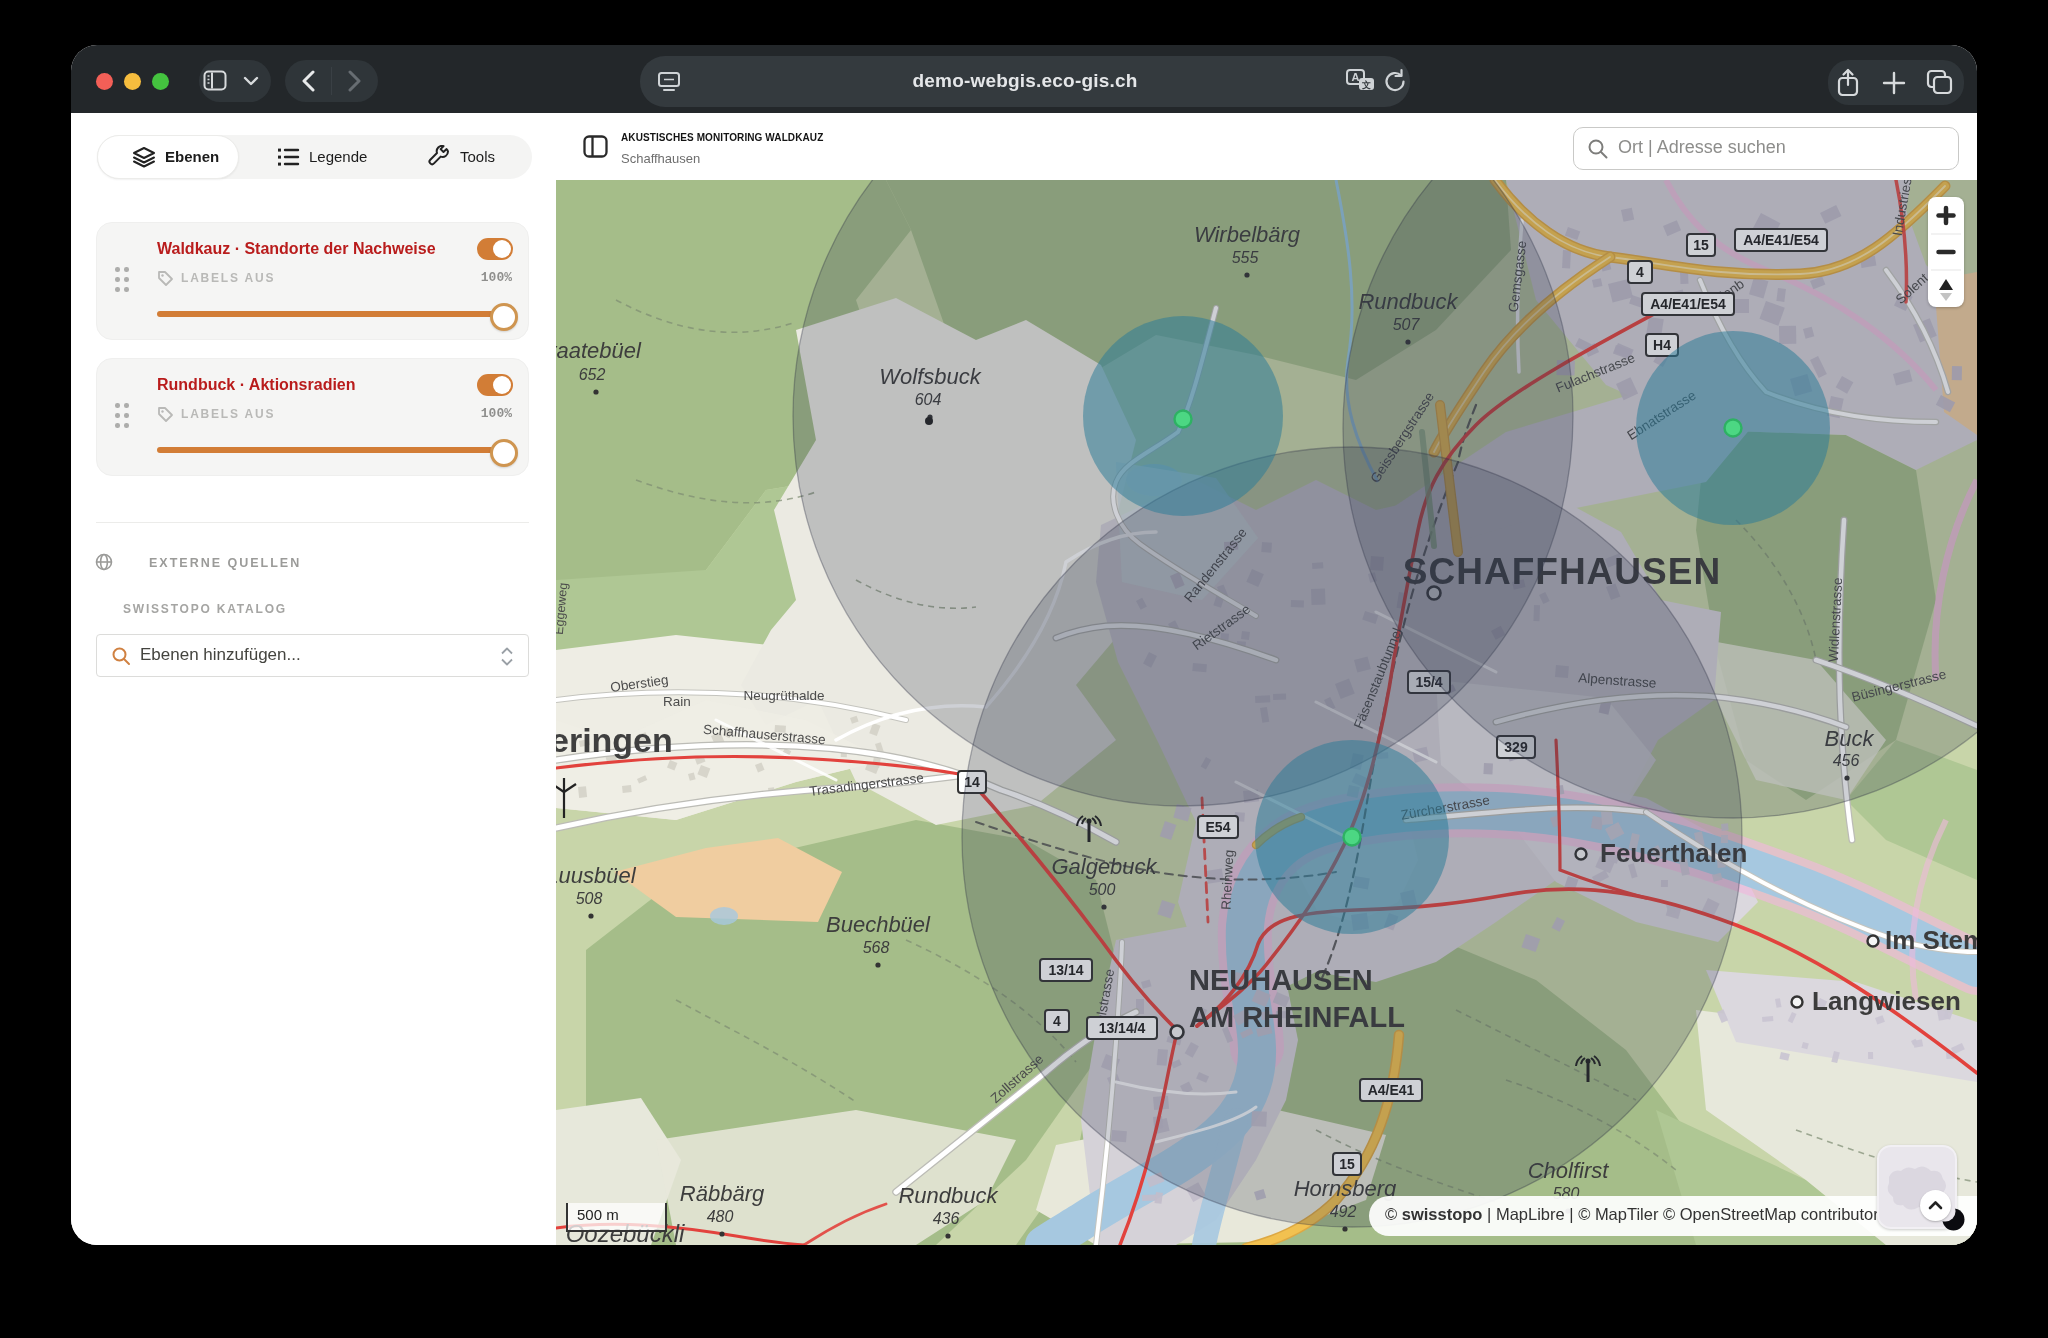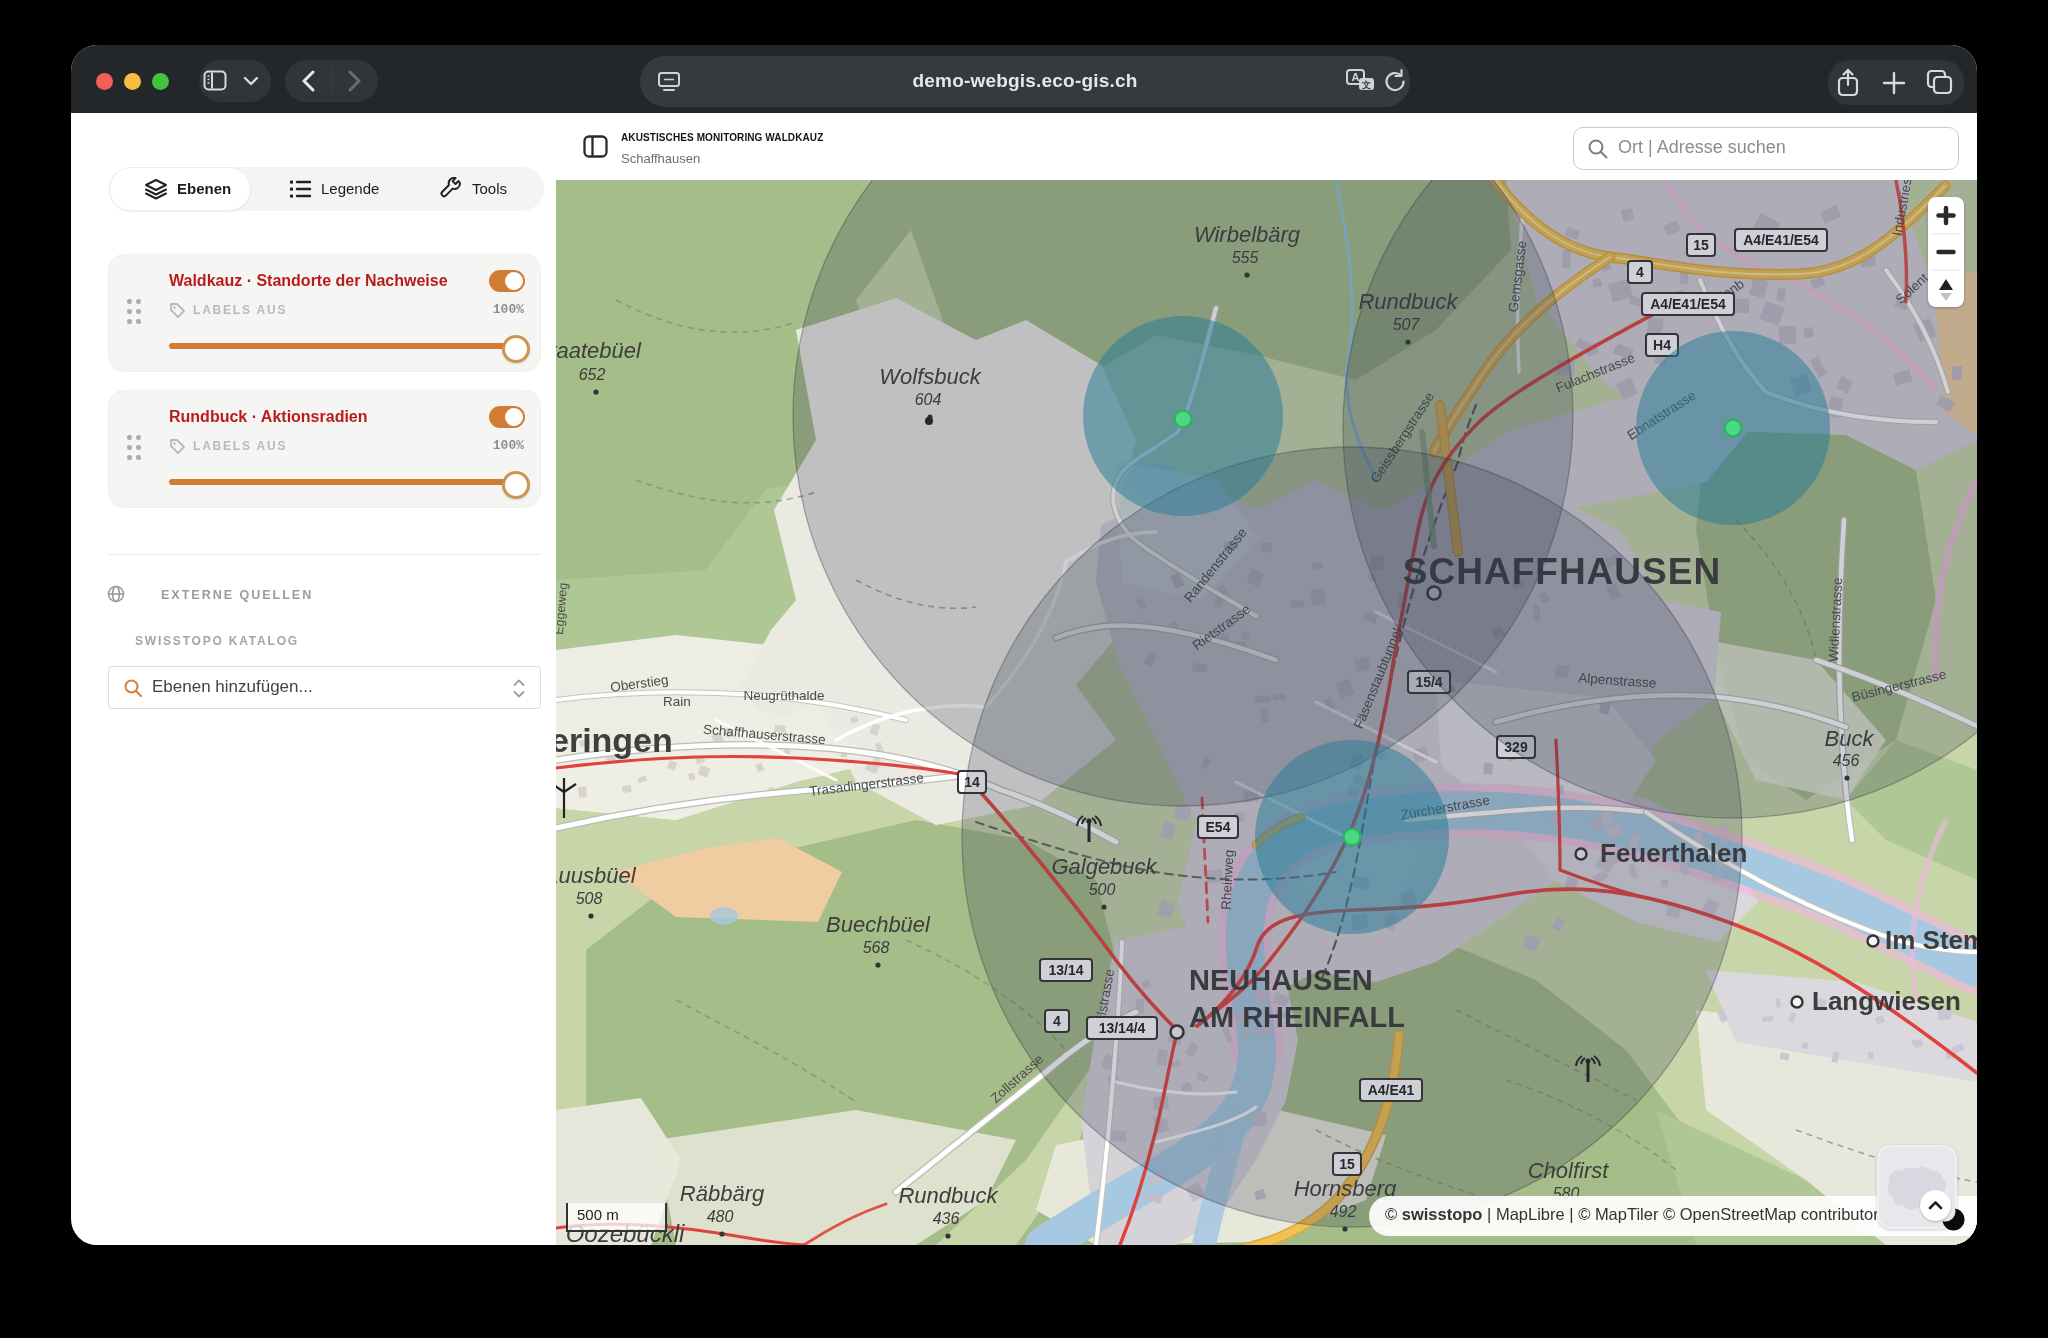--- a/index.html
+++ b/index.html
@@ -11,21 +11,21 @@
   
   #chrome { position:absolute; left:0; top:0; width:100%; height:68px; background:#23272a; }
   .tl { position:absolute; top:28px; width:17px; height:17px; border-radius:50%; }
   .pill { position:absolute; background:#2f3539; border-radius:21px; }
   #urlbar { position:absolute; left:569px; top:11px; width:770px; height:51px;
     background:#343a3e; border-radius:25px; color:#e8eaec; }
   #urlbar .txt { position:absolute; left:0; right:0; top:14px; text-align:center;
     font-size:19px; font-weight:700; letter-spacing:.2px; color:#e4e6e8; }
   svg.cicon { position:absolute; }
   
-  #sidebar { position:absolute; left:12px; top:68px; width:485px; bottom:0; background:#fff;margin-top:32px; }
+  #sidebar { position:absolute; left:0; top:68px; width:485px; bottom:0; background:#fff; }
   #tabbar { position:absolute; left:26px; top:22px; width:435px; height:44px;
     background:#f4f4f3; border-radius:22px; }
   #tab-ebenen { position:absolute; left:0px; top:0px; width:142px; height:44px;
     background:#fff; border:1px solid #ececea; border-radius:22px;
     box-shadow:0 1px 2px rgba(0,0,0,.06); }
   .tablabel { position:absolute; font-size:15px; color:#1c1c1c; }
   .card { position:absolute; left:25px; width:433px; height:118px; background:#f5f5f4;
     border:1px solid #efefee; border-radius:16px; }
   .card .title { position:absolute; left:60px; top:17px; font-size:16px; font-weight:700; color:#b91c1c; }
   .toggle { position:absolute; right:15px; top:15px; width:36px; height:22px;

